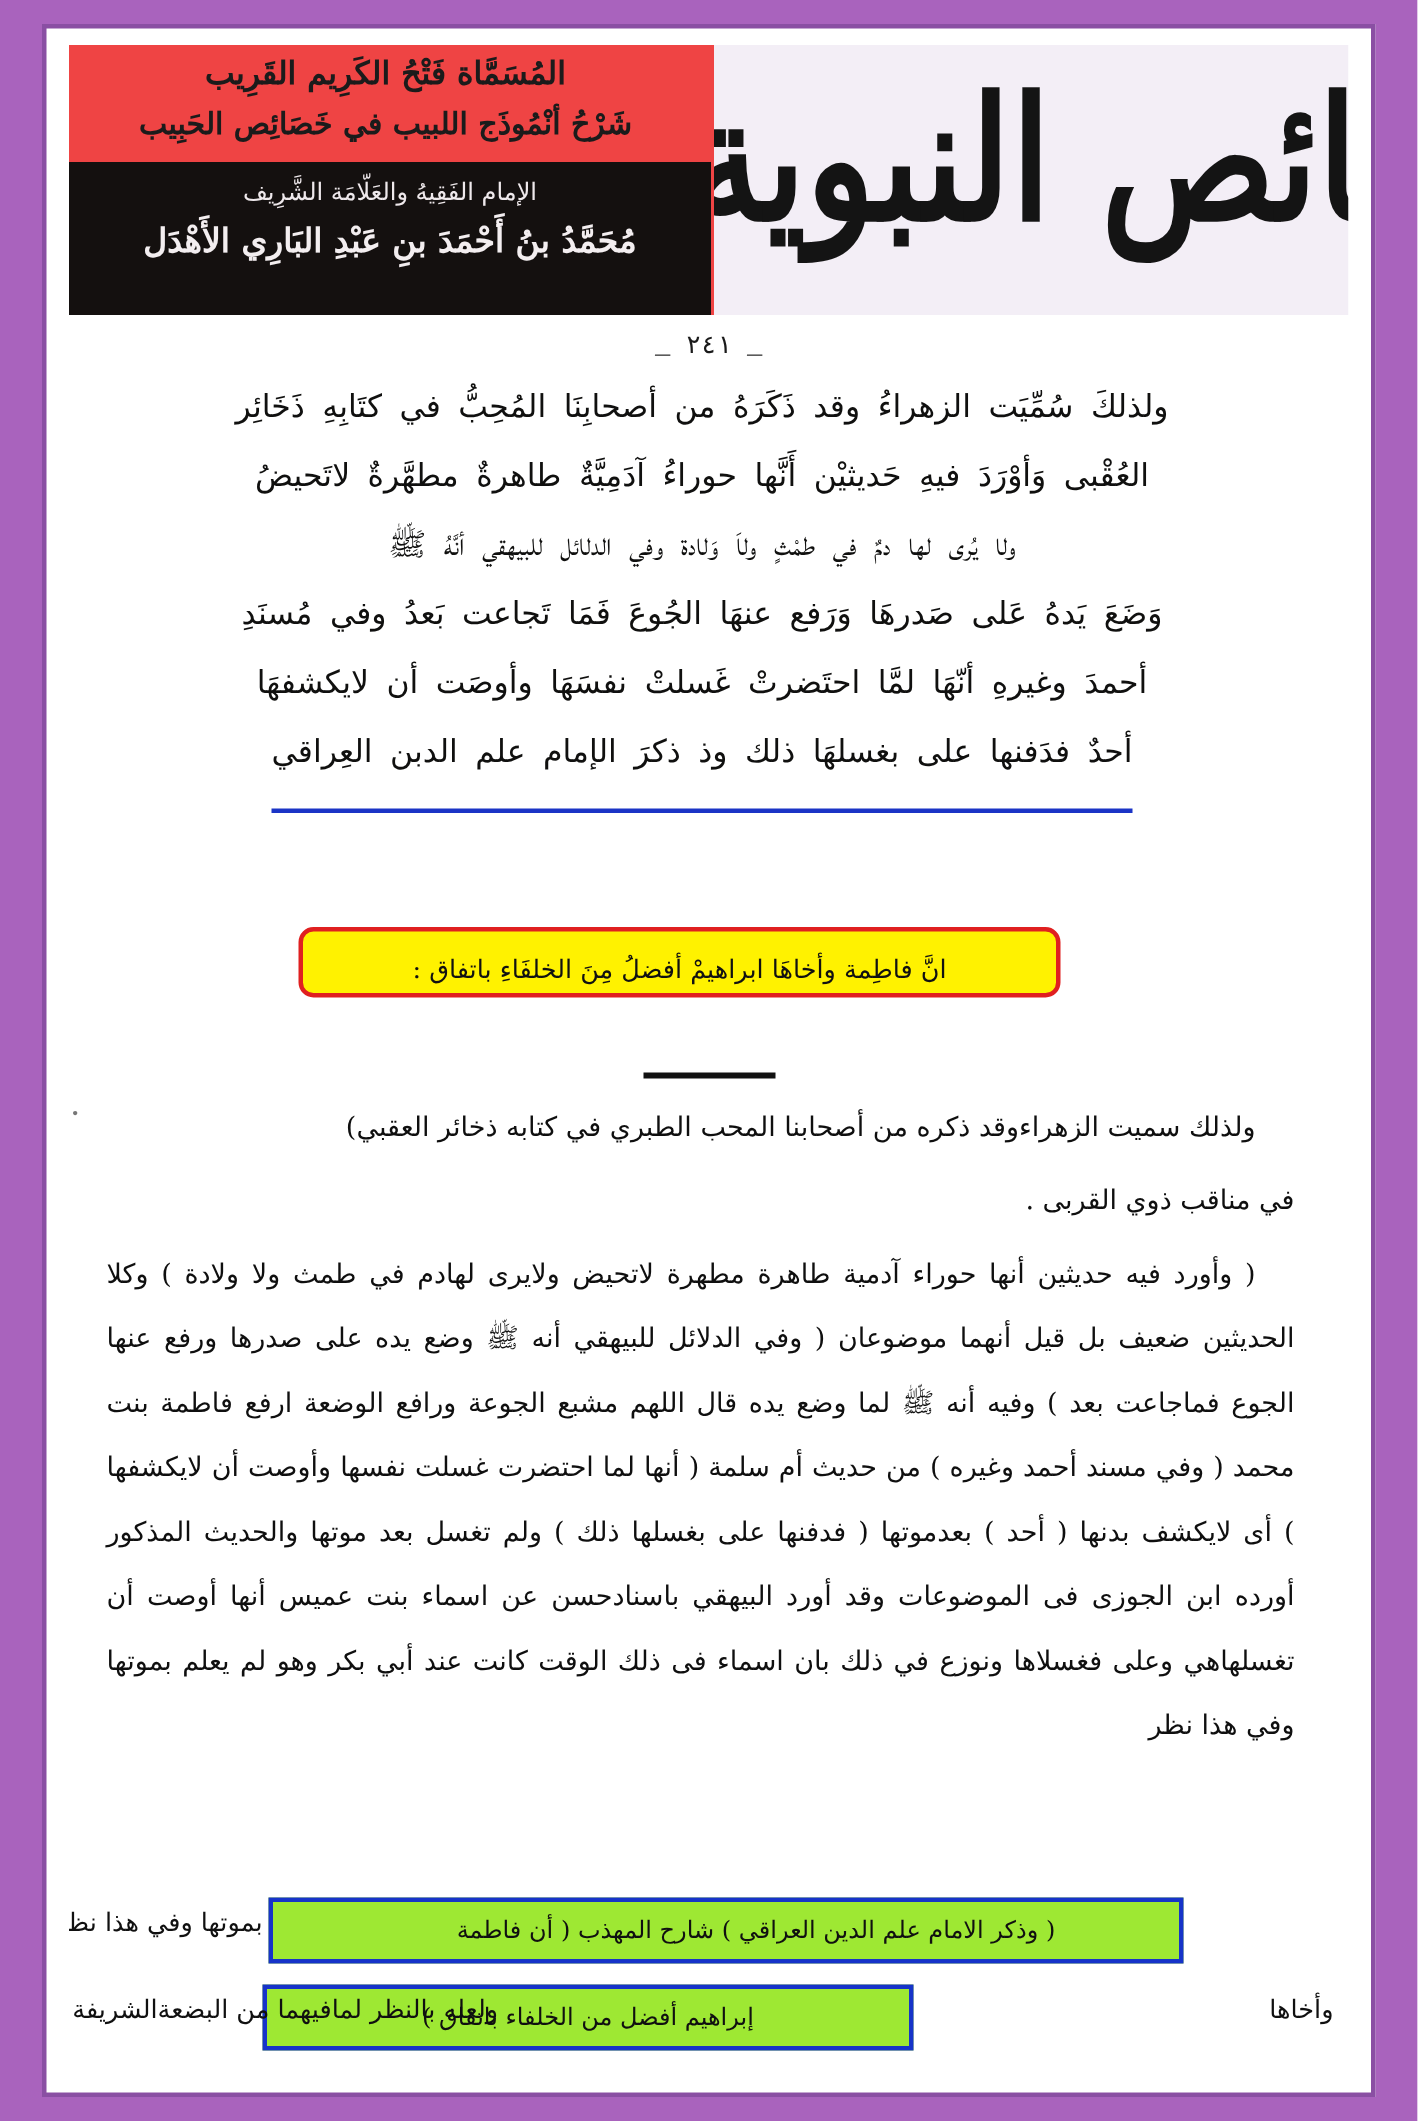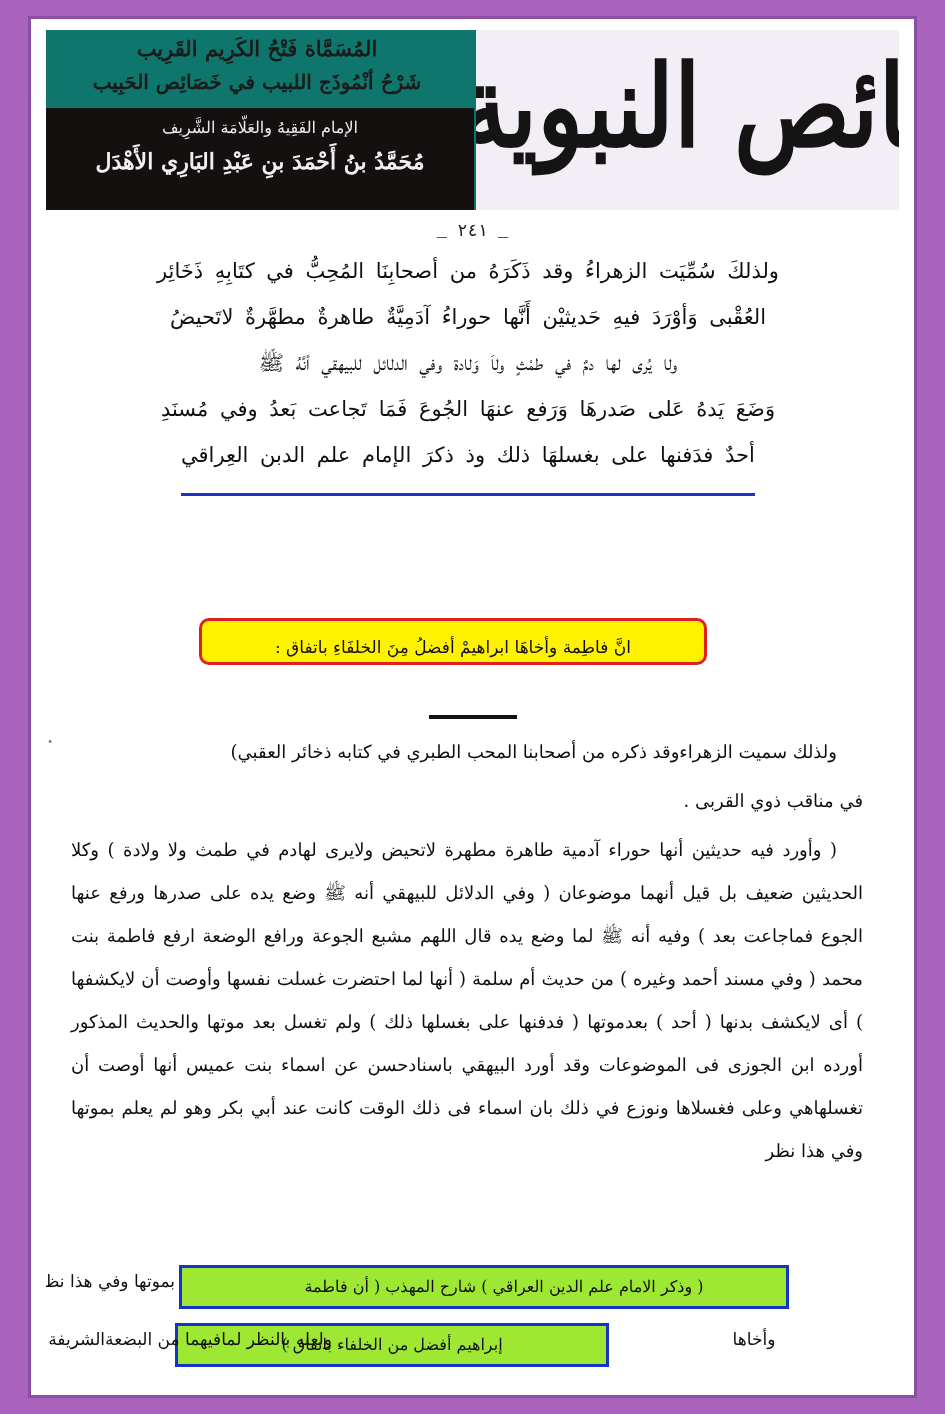--- a/index.html
+++ b/index.html
@@ -68,21 +68,21 @@
     color: #141414;
     letter-spacing: -6px;
     line-height: 170px;
     transform: scaleY(1.18);
     white-space: nowrap;
   }
   .banner-left {
     position: absolute;
     left: 0; top: 0;
     width: 430px; height: 180px;
-    background: #0f766e;
+    background: #ef4444;
   }
   .banner-sub1 {
     position: absolute;
     right: 10px; top: 6px;
     width: 418px;
     text-align: center;
     direction: rtl;
     font-family: "DejaVu Serif", serif;
     font-size: 21px;
     font-weight: bold;
@@ -276,21 +276,21 @@
     font-family: "DejaVu Serif", serif;
     font-size: 17px;
     color: #101010;
     white-space: nowrap;
   }
   .tail-right2 {
     position: absolute;
     right: 10px;
     top: 1299px;
     width: 270px;
-    text-align: center;
+    text-align: right;
     direction: rtl;
     font-family: "DejaVu Serif", serif;
     font-size: 17px;
     color: #101010;
     white-space: nowrap;
   }
   .small-mark {
     position: absolute;
     left: 2px;
     top: 705px;
@@ -322,20 +322,21 @@
       </div>
     </div>
 
     <div class="page-number">_ ٢٤١ _</div>
 
     <div class="upper-block">
       <span class="ln">ولذلكَ سُمِّيَت الزهراءُ وقد ذَكَرَهُ من أصحابِنَا المُحِبُّ في كتَابِهِ ذَخَائِر</span>
       <span class="ln">العُقْبى وَأوْرَدَ فيهِ حَديثيْن أَنَّها حوراءُ آدَمِيَّةٌ طاهرةٌ مطهَّرةٌ لاتَحيضُ</span>
       <span class="ln">ولا يُرى لها دمٌ في طمْثٍ ولاَ وَلادة وفي الدلائل للبيهقي أنَّهُ ﷺ</span>
       <span class="ln">وَضَعَ يَدهُ عَلى صَدرهَا وَرَفع عنهَا الجُوعَ فَمَا تَجاعت بَعدُ وفي مُسنَدِ</span>
+      <span class="ln">أحمدَ وغيرهِ أنّهَا لمَّا احتَضرتْ غَسلتْ نفسَهَا وأوصَت أن لايكشفهَا</span>
       <span class="ln">
         <span class="underline-blue">أحدٌ فدَفنها على بغسلهَا ذلك وذ ذكرَ الإمام علم الدبن العِراقي</span>
       </span>
     </div>
 
     <div class="yellow-box">انَّ فاطِمة وأخاهَا ابراهيمْ أفضلُ مِنَ الخلفَاءِ باتفاق :</div>
 
     <div class="sep-rule"></div>
 
     <div class="lower-block">

